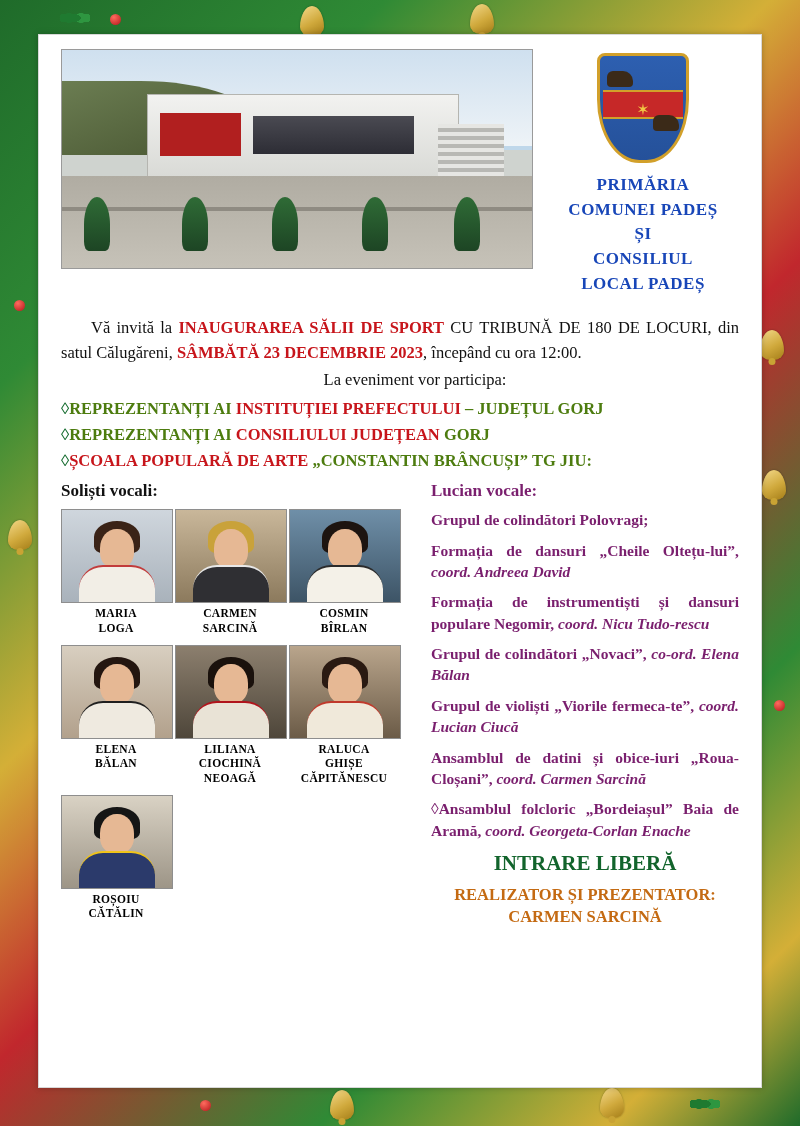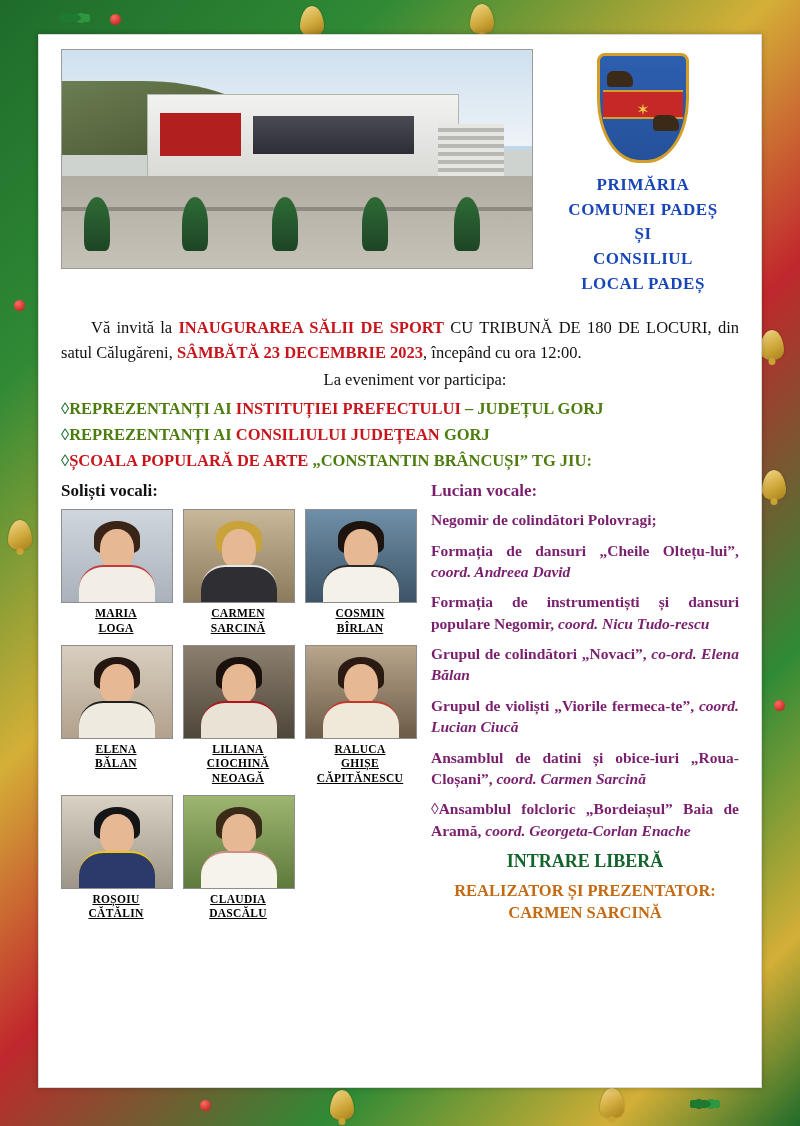--- a/index.html
+++ b/index.html
@@ -127,21 +127,21 @@
   .g1{color:#4d7c0f;font-weight:bold;}
   .g2{color:#c7151b;font-weight:bold;}
   
   .cols{display:flex;margin-top:8px;gap:10px;}
   .col-left{width:360px;}
   .col-right{flex:1;}
   .col-title{
     font-weight:bold;font-size:17px;color:#111;margin-bottom:8px;
   }
   .col-title.right{color:#7a1f6e;}
-  .grid{display:flex;flex-wrap:wrap;gap:10px 12px;text-decoration:underline;}
+  .grid{display:flex;flex-wrap:wrap;gap:10px 4px;}
   .person{width:110px;text-align:center;}
   .ph{
     width:110px;height:92px;border:1px solid #8e8e8e;position:relative;overflow:hidden;
     background:linear-gradient(#d8cfc4,#b9ada0);
   }
   .ph .bg{position:absolute;inset:0;}
   .ph .face{
     position:absolute;left:50%;top:20%;width:34px;height:40px;transform:translateX(-50%);
     background:#e6b894;border-radius:48% 48% 42% 42%;
   }
@@ -155,21 +155,21 @@
   }
   .pname{
     font-size:11.5px;font-weight:bold;line-height:1.25;margin-top:3px;letter-spacing:.3px;
   }
   .vocal-item{
     color:#7a1f6e;font-weight:bold;font-size:15.5px;line-height:1.38;
     text-align:justify;margin-bottom:9px;
   }
   .vocal-item i{font-style:italic;}
   .free{
-    text-align:center;color:#12642c;font-weight:bold;font-size:18px;margin:10px 0 8px 0;
+    text-align:center;color:#12642c;font-weight:bold;font-size:21px;margin:10px 0 8px 0;
   }
   .realiz{
     text-align:center;color:#c46a12;font-weight:bold;font-size:16.5px;line-height:1.35;
   }
 </style>
 </head>
 <body>
 
 <div class="poster">
   <div class="frame-deco">
@@ -310,36 +310,26 @@
             <div class="person">
               <div class="ph">
                   <div class="bg" style="background:linear-gradient(#d9d2c4,#9d9587)"></div>
                   <div class="hair" style="background:#151515"></div>
                   <div class="face"></div>
                   <div class="body" style="background:#2b3a6b;border-top-color:#f0c419"></div>
                 </div>
               <div class="pname" style="white-space:pre-line">ROȘOIU
 CĂTĂLIN</div>
             </div>
-            <div class="person">
-              <div class="ph">
-                  <div class="bg" style="background:linear-gradient(#9db56f,#5e7a3c)"></div>
-                  <div class="hair" style="background:#3a2a18"></div>
-                  <div class="face"></div>
-                  <div class="body" style="background:#f6f3ea;border-top-color:#d08b8b"></div>
-                </div>
-              <div class="pname" style="white-space:pre-line">CLAUDIA
-DASCĂLU</div>
-            </div>
           </div>
         </div>
 
         <div class="col-right">
           <div class="col-title right">Lucian vocale:</div>
-          <div class="vocal-item"><span>Negomir de colindători Polovragi;</span><i></i></div>
+          <div class="vocal-item"><span>Grupul de colindători Polovragi;</span><i></i></div>
           <div class="vocal-item"><span>Formația de dansuri „Cheile Oltețu-lui”,</span><i> coord. Andreea David</i></div>
           <div class="vocal-item"><span>Formația de instrumentiști și dansuri populare Negomir,</span><i> coord. Nicu Tudo-rescu</i></div>
           <div class="vocal-item"><span>Grupul de colindători „Novaci”,</span><i> co-ord. Elena Bălan</i></div>
           <div class="vocal-item"><span>Grupul de violiști „Viorile fermeca-te”,</span><i> coord. Lucian Ciucă</i></div>
           <div class="vocal-item"><span>Ansamblul de datini și obice-iuri „Roua-Cloșani”,</span><i> coord. Carmen Sarcină</i></div>
           <div class="vocal-item"><span>◊Ansamblul folcloric „Bordeiașul” Baia de Aramă,</span><i> coord. Georgeta-Corlan Enache</i></div>
 
           <div class="free">INTRARE LIBERĂ</div>
           <div class="realiz">
             <div>REALIZATOR ȘI PREZENTATOR:</div>

